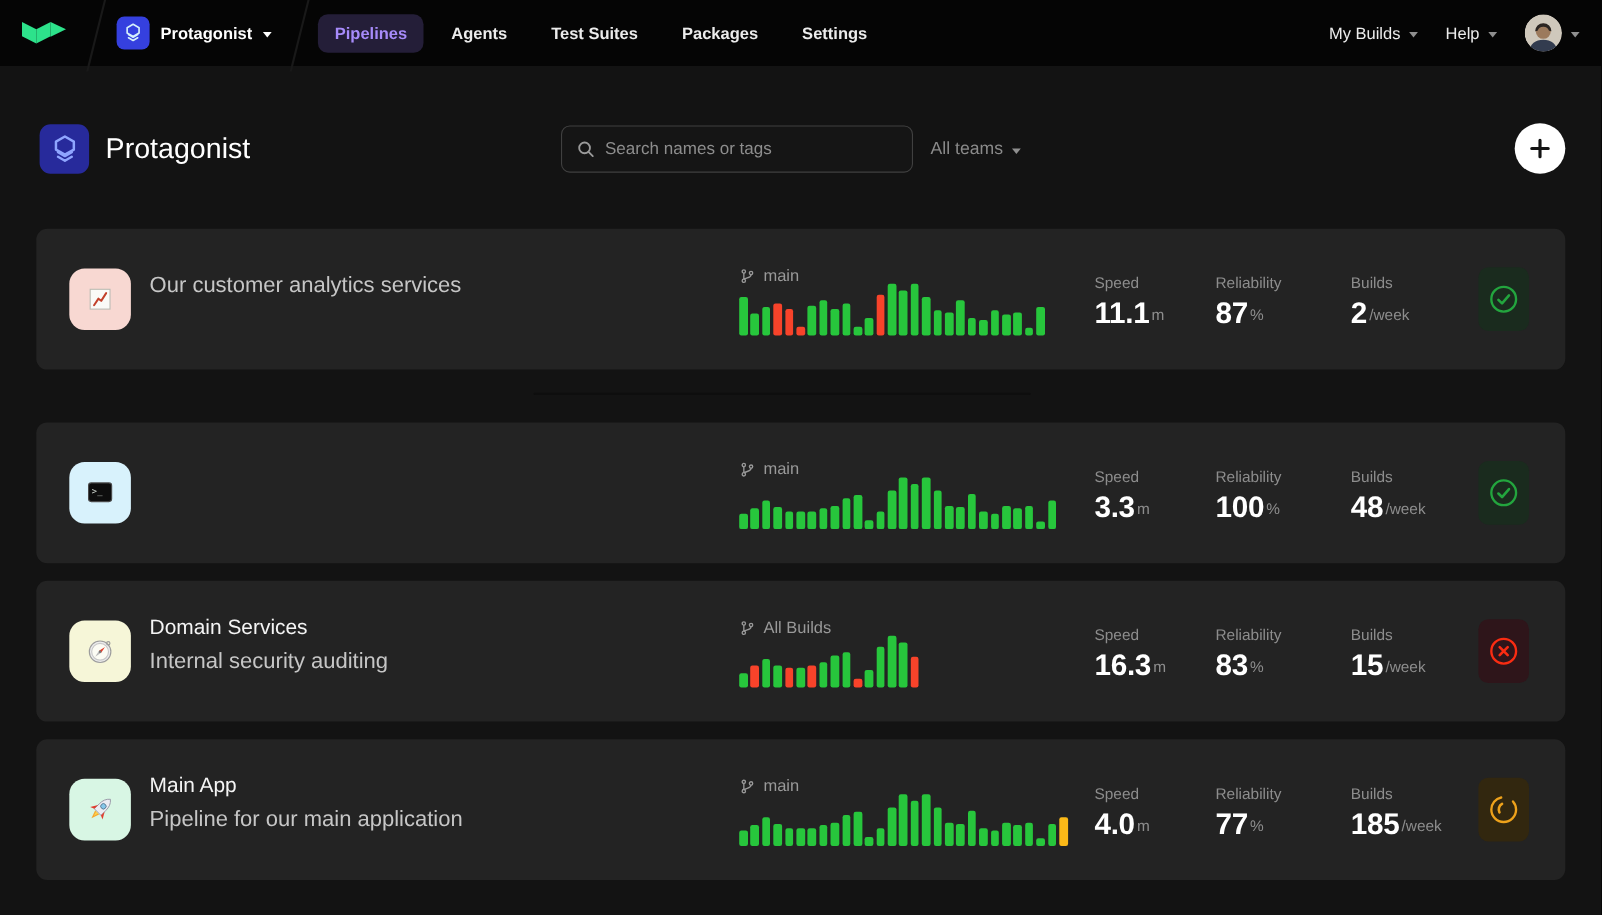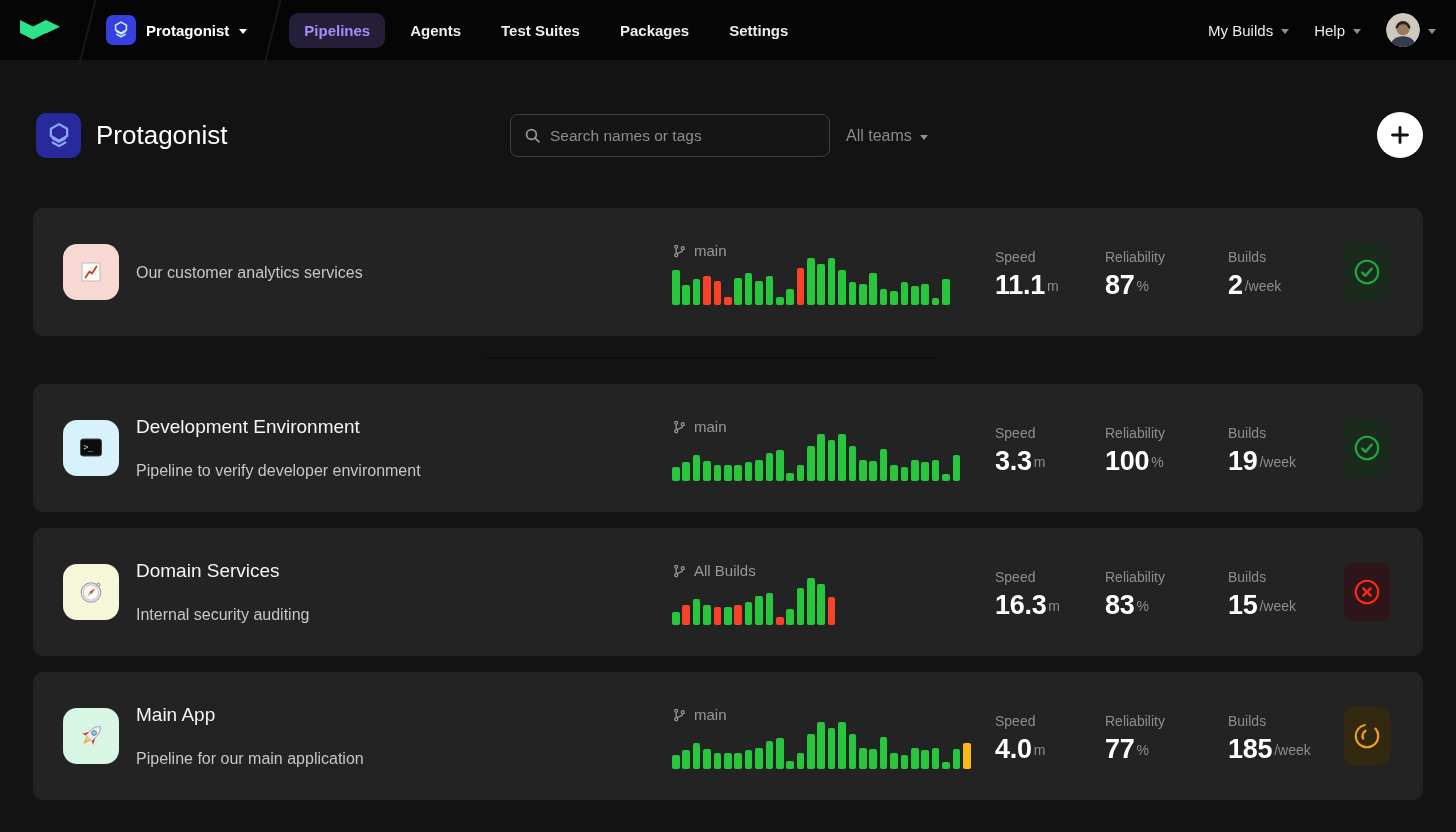--- a/index.html
+++ b/index.html
@@ -50,21 +50,21 @@
   .cards{position:absolute;top:208px;left:33px;width:1390px}
   .card{position:relative;height:128px;border-radius:10px;background:#232323;margin-bottom:16px}
   .card:first-child{margin-bottom:48px}
   .p-icon{position:absolute;left:30px;top:36px;width:56px;height:56px;border-radius:14px;
           display:flex;align-items:center;justify-content:center}
   .p-text{position:absolute;left:103px;top:32px}
   .p-title-row{display:flex;align-items:center;gap:12px}
   .p-title{font-size:19px;color:#f4f4f4;font-weight:500;cursor:pointer}
   .p-badge{font-size:13px;color:#e4e4e4;border:1px solid #5c5c5c;border-radius:6px;
            padding:3px 9px 4px;line-height:1.2}
-  .p-desc{margin-top:24px;font-size:16px;color:#c6c6c6}
+  .p-desc{margin-top:8px;font-size:20px;color:#c6c6c6}
   .p-branch{position:absolute;left:639px;top:34px;display:flex;align-items:center;gap:7px;
             font-size:15px;color:#999}
   .p-chart{position:absolute;left:639px;bottom:31px;display:flex;align-items:flex-end;
            gap:2.8px;height:47px}
   .bar{width:7.6px;border-radius:2px}
   .p-stat{position:absolute;top:41px}
   .stat-speed{left:962px}.stat-reliability{left:1072px}.stat-builds{left:1195px}
   .stat-label{font-size:14px;color:#8d8d8d}
   .stat-value{display:flex;align-items:center;margin-top:5px}
   .value{font-size:27px;font-weight:600;color:#fff;letter-spacing:-.3px}
@@ -241,27 +241,20 @@
           </svg>
         </div>
   </article>
       <article class="card">
     <span class="p-icon" style="background: rgb(216, 242, 252);">
           <svg width="32" height="32" viewBox="0 0 32 32">
             <rect x="5.5" y="7" width="21" height="17" rx="2.5" fill="#0d0d0d" stroke="#494949"></rect>
             <text x="8.5" y="17.5" font-family="DejaVu Sans Mono, monospace" font-size="8" fill="#cfd6cf">&gt;_</text>
           </svg>
         </span>
-    <div class="p-text">
-      <div class="p-title-row">
-        <span class="p-title">Development Environment</span>
-
-      </div>
-      <div class="p-desc">Pipeline to verify developer environment</div>
-    </div>
     <div class="p-branch">
       <svg width="15" height="16" viewBox="0 0 16 16" fill="none" stroke="currentColor" stroke-width="1.3">
         <circle cx="4.5" cy="3.5" r="1.6"></circle>
         <circle cx="4.5" cy="12.5" r="1.6"></circle>
         <circle cx="11.5" cy="5" r="1.6"></circle>
         <path d="M4.5 5.1 V10.9 M11.5 6.6 C11.5 9.6 7.5 9.3 4.6 11"></path>
       </svg>
       <span>main</span>
     </div>
     <div class="p-chart">
@@ -304,21 +297,21 @@
     <div class="p-stat stat-reliability">
       <div class="stat-label">Reliability</div>
       <div class="stat-value">
         <span class="value">100</span>
         <span class="unit">%</span>
       </div>
     </div>
     <div class="p-stat stat-builds">
       <div class="stat-label">Builds</div>
       <div class="stat-value">
-        <span class="value">19</span>
+        <span class="value">48</span>
         <span class="unit">/week</span>
       </div>
     </div>
     <div class="p-status" style="background: rgb(26, 43, 30); color: rgb(35, 165, 62);">
           <svg width="30" height="30" viewBox="0 0 28 28" fill="none" stroke="currentColor">
             <circle cx="14" cy="14" r="10.5" stroke-width="2"></circle>
             <path d="M9.5 14.6 L12.6 17.6 L18.5 10.8" stroke-width="2.2" stroke-linecap="round" stroke-linejoin="round"></path>
           </svg>
         </div>
   </article>

